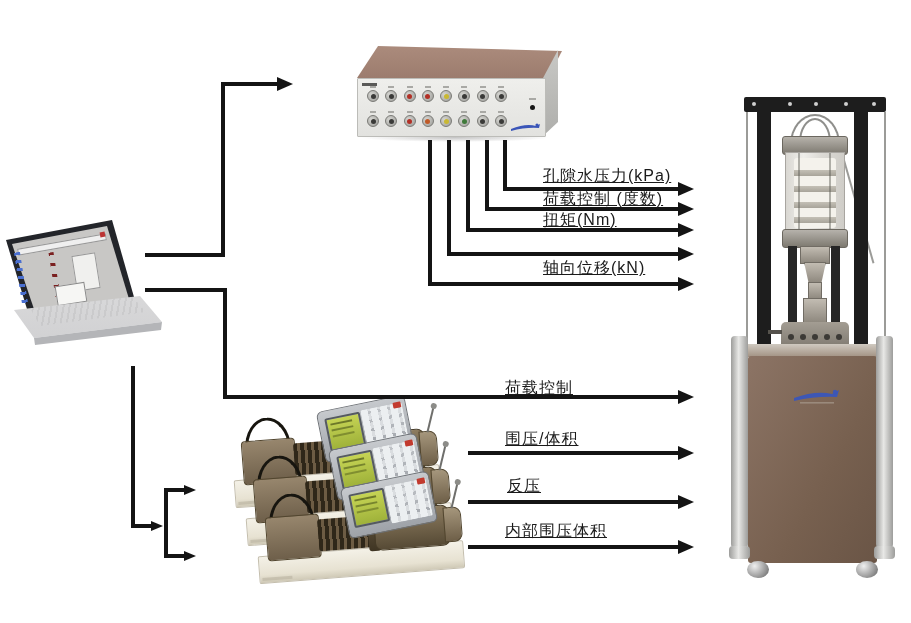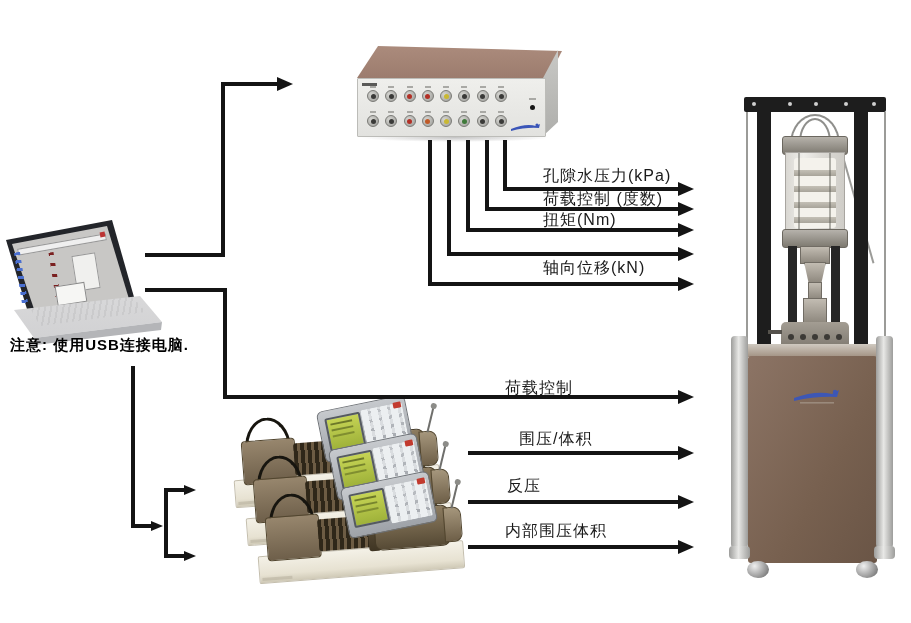--- a/index.html
+++ b/index.html
@@ -3,21 +3,21 @@
 <meta charset="utf-8">
 <style>
   html,body{margin:0;padding:0;background:#fff;}
   #stage{position:relative;width:911px;height:623px;background:#ffffff;overflow:hidden;
          font-family:"Liberation Sans","DejaVu Sans",sans-serif;color:#111;}
   .abs{position:absolute;}
   
   .ln{position:absolute;background:#141414;}
   .ah{position:absolute;width:0;height:0;border-top:7px solid transparent;border-bottom:7px solid transparent;border-left:16px solid #141414;}
   .ah.sm{border-top:5px solid transparent;border-bottom:5px solid transparent;border-left:12px solid #141414;}
-  .lbl{position:absolute;font-size:16px;letter-spacing:1px;white-space:nowrap;color:#1a1a1a;}
+  .lbl{position:absolute;font-size:16px;letter-spacing:1px;white-space:nowrap;color:#1a1a1a;text-decoration:underline;}
   .note{position:absolute;left:10px;top:336px;font-size:15px;font-weight:bold;letter-spacing:1px;color:#000;}
   
   .daq-top{position:absolute;left:350px;top:46px;width:212px;height:36px;
      background:linear-gradient(180deg,#ab8b7c,#9a7a6c);
      clip-path:polygon(7px 32px,28px 0px,212px 5px,196px 36px);}
   .daq-right{position:absolute;left:543px;top:50px;width:18px;height:86px;
      background:linear-gradient(180deg,#c8c8c5,#aeaeab);
      clip-path:polygon(0px 28px,15px 0px,15px 72px,0px 86px);}
   .daq-front{position:absolute;left:357px;top:78px;width:187px;height:57px;
      background:linear-gradient(180deg,#efefec,#e2e2df);border:1px solid #bcbcb8;border-radius:1px;}
@@ -100,21 +100,20 @@
 
     <div class="lap-el" style="left:17px;top:29px;width:88px;height:5px;background:#efefef;transform:rotate(-10deg);border:1px solid #9a9a9a;"></div>
     <div class="lap-el" style="left:100px;top:20px;width:5px;height:5px;background:#b33;transform:rotate(-10deg);"></div>
     <div class="lap-el" style="left:18px;top:40px;width:6px;height:52px;transform:rotate(-9deg);background:repeating-linear-gradient(180deg,#4a6fd0 0 3px,rgba(0,0,0,0) 3px 8px);"></div>
     <div class="lap-el" style="left:52px;top:40px;width:5px;height:45px;transform:rotate(-9deg);background:repeating-linear-gradient(180deg,#7a2020 0 3px,rgba(0,0,0,0) 3px 11px);"></div>
     <div class="lap-el" style="left:74px;top:42px;width:22px;height:34px;background:#f0f0ee;border:1px solid #999;transform:rotate(-9deg);"></div>
     <div class="lap-el" style="left:56px;top:72px;width:28px;height:18px;background:#f6f6f4;border:1px solid #8a8a8a;transform:rotate(-9deg);"></div>
     <div class="lap-base"></div>
     <div class="lap-front"></div>
   </div>
-  <div class="note">注意: 使用USB连接电脑.</div>
 
   <div>
     <div class="daq-shadow"></div>
     <div class="daq-top"></div>
     <div class="daq-right"></div>
     <div class="daq-front">
       <div class="daq-model"></div>
       <div class="conn-row" style="top:11px;">
           <span class="conn">
             <b></b>
@@ -359,17 +358,17 @@
     <i class="ah" style="left:678px;top:495px;"></i>
     <i class="ln" style="left:468px;top:545px;width:212px;height:4px;"></i>
     <i class="ah" style="left:678px;top:540px;"></i>
   </div>
 
   <div class="lbl" style="left:543px;top:166px;">孔隙水压力(kPa)</div>
   <div class="lbl" style="left:543px;top:189px;">荷载控制 (度数)</div>
   <div class="lbl" style="left:543px;top:210px;">扭矩(Nm)</div>
   <div class="lbl" style="left:543px;top:258px;">轴向位移(kN)</div>
   <div class="lbl" style="left:505px;top:378px;">荷载控制</div>
-  <div class="lbl" style="left:505px;top:429px;margin-left:14px;">围压/体积</div>
+  <div class="lbl" style="left:505px;top:429px;">围压/体积</div>
   <div class="lbl" style="left:507px;top:476px;">反压</div>
   <div class="lbl" style="left:505px;top:521px;">内部围压体积</div>
 
 </div>
 
 </body></html>

